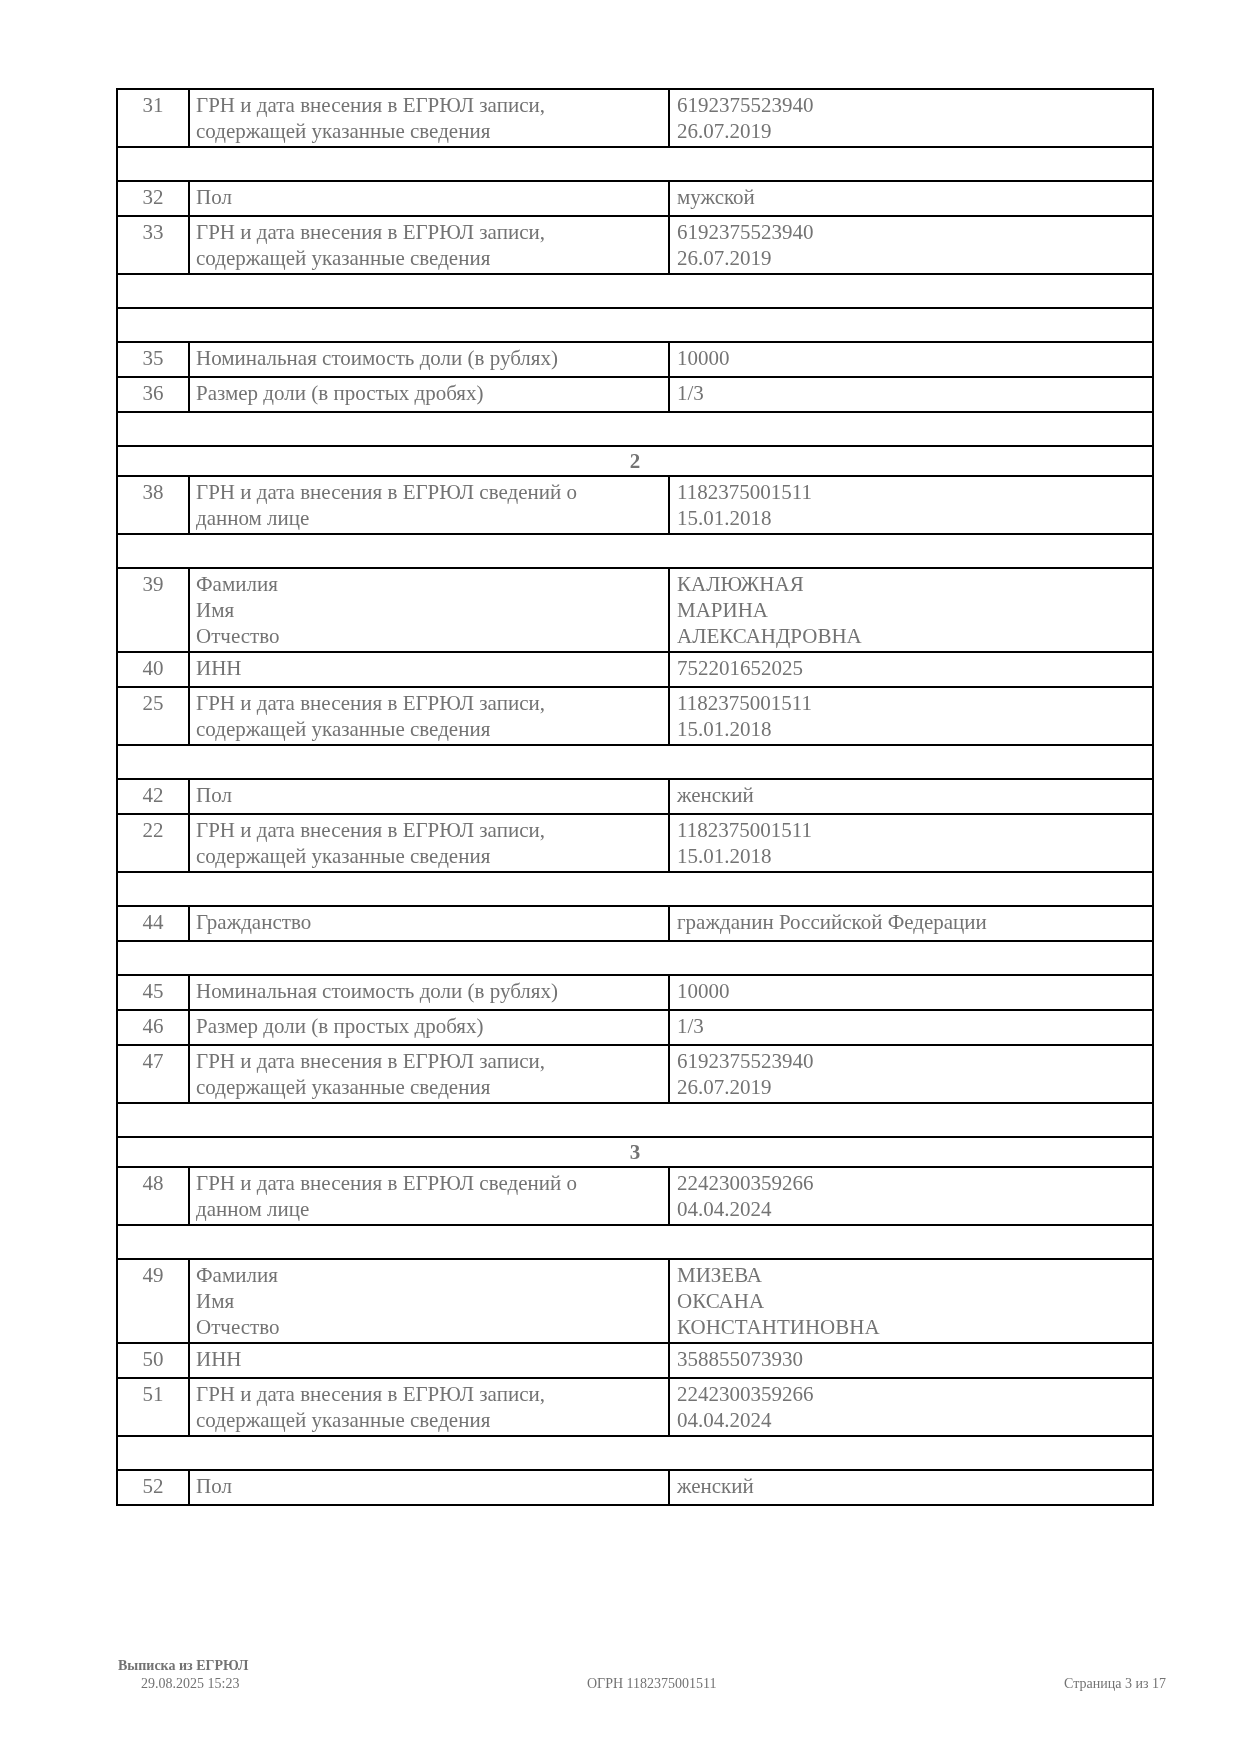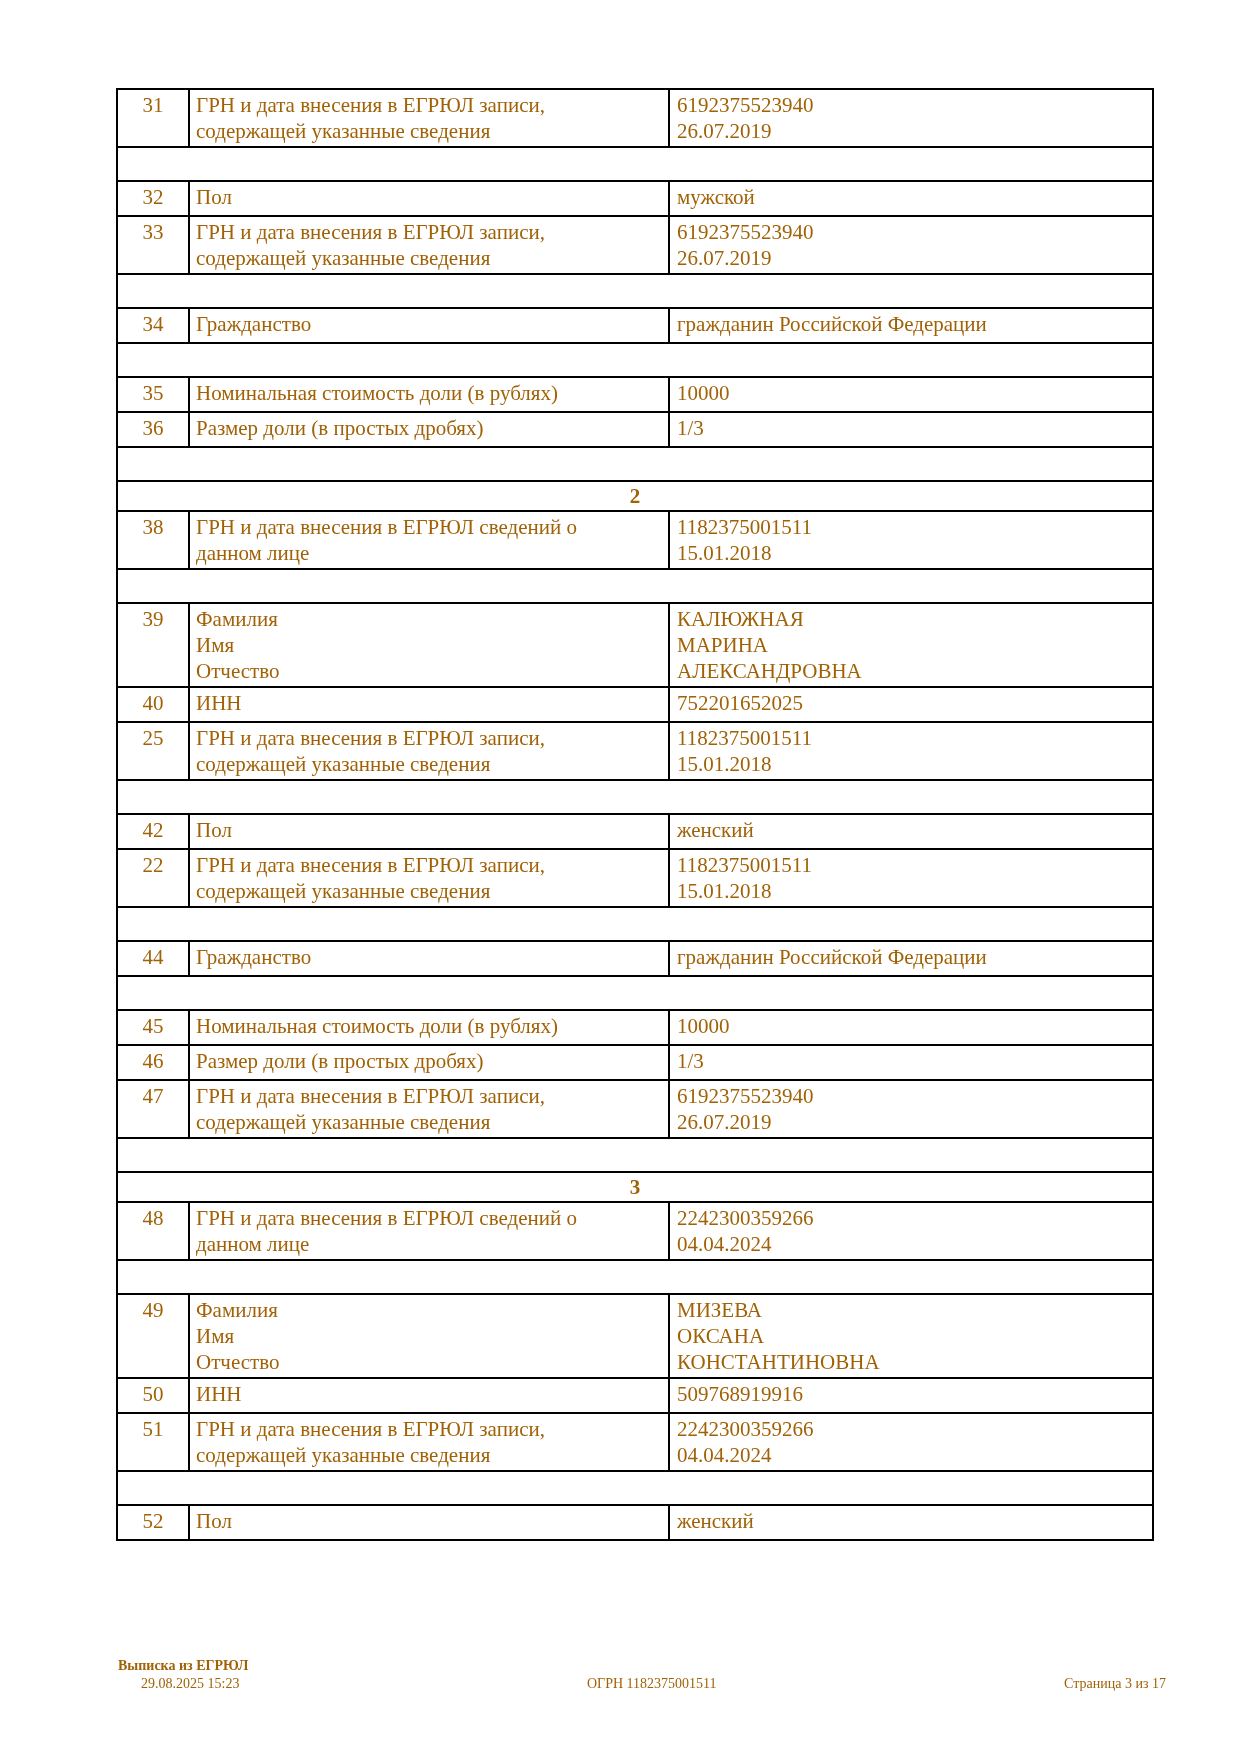--- a/index.html
+++ b/index.html
@@ -6,21 +6,21 @@
     margin: 0;
     padding: 0;
     background: #ffffff;
   }
   .page {
     position: relative;
     width: 1240px;
     height: 1755px;
     background: #ffffff;
     font-family: "Liberation Serif", "DejaVu Serif", serif;
-    color: #a16207;
+    color: #737373;
     overflow: hidden;
   }
   table.egrul {
     position: absolute;
     left: 116px;
     top: 88px;
     width: 1036px;
     border-collapse: collapse;
     table-layout: fixed;
     font-size: 21px;
@@ -96,25 +96,20 @@
           <td class="value">мужской</td>
         </tr>
         <tr class="h2">
           <td class="num">33</td>
           <td class="label">ГРН и дата внесения в ЕГРЮЛ записи,<br>содержащей указанные сведения</td>
           <td class="value">6192375523940<br>26.07.2019</td>
         </tr>
         <tr class="gap">
           <td colspan="3"></td>
         </tr>
-        <tr class="h1">
-          <td class="num">34</td>
-          <td class="label">Гражданство</td>
-          <td class="value">гражданин Российской Федерации</td>
-        </tr>
         <tr class="gap">
           <td colspan="3"></td>
         </tr>
         <tr class="h1">
           <td class="num">35</td>
           <td class="label">Номинальная стоимость доли (в рублях)</td>
           <td class="value">10000</td>
         </tr>
         <tr class="h1">
           <td class="num">36</td>
@@ -204,21 +199,21 @@
           <td colspan="3"></td>
         </tr>
         <tr class="h3">
           <td class="num">49</td>
           <td class="label">Фамилия<br>Имя<br>Отчество</td>
           <td class="value">МИЗЕВА<br>ОКСАНА<br>КОНСТАНТИНОВНА</td>
         </tr>
         <tr class="h1">
           <td class="num">50</td>
           <td class="label">ИНН</td>
-          <td class="value">509768919916</td>
+          <td class="value">358855073930</td>
         </tr>
         <tr class="h2">
           <td class="num">51</td>
           <td class="label">ГРН и дата внесения в ЕГРЮЛ записи,<br>содержащей указанные сведения</td>
           <td class="value">2242300359266<br>04.04.2024</td>
         </tr>
         <tr class="gap">
           <td colspan="3"></td>
         </tr>
         <tr class="h1">

